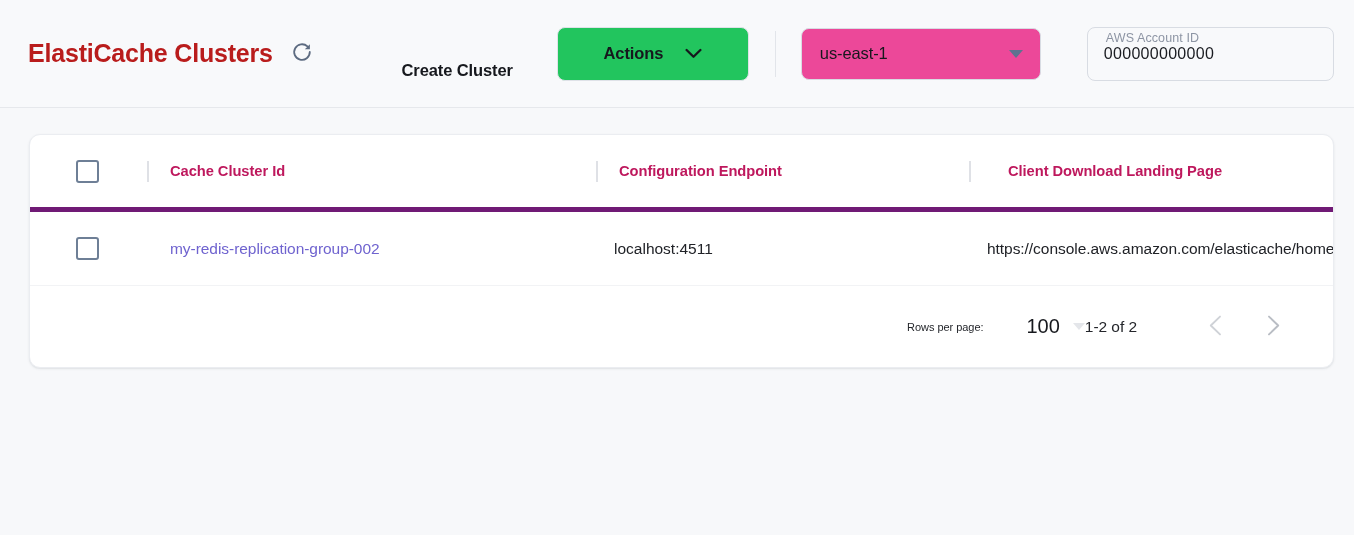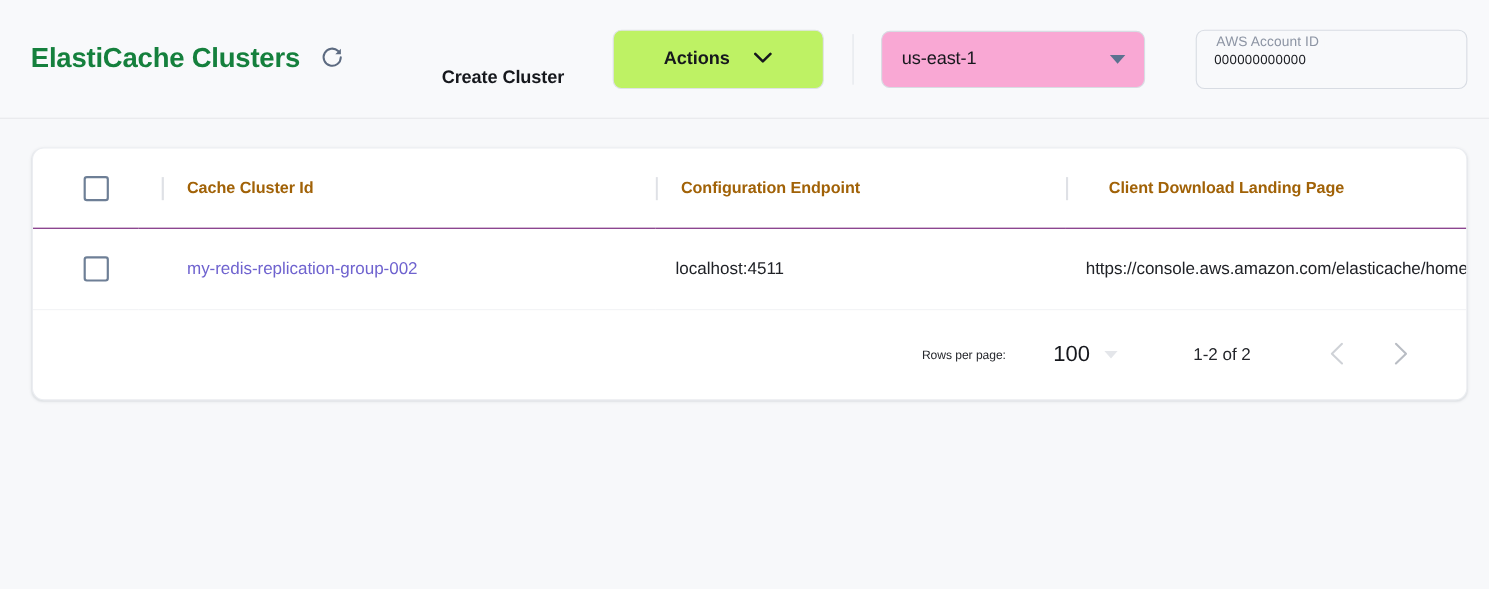--- a/index.html
+++ b/index.html
@@ -22,21 +22,21 @@
     background: #f8f9fb;
     border-bottom: 1px solid #e6e8ec;
     display: flex;
     align-items: center;
     box-sizing: border-box;
     padding: 0 20px 0 28px;
   }
   .title {
     font-size: 25px;
     font-weight: bold;
-    color: #15803d;
+    color: #b91c1c;
     letter-spacing: -0.2px;
     white-space: nowrap;
   }
   .refresh-btn {
     margin-left: 14px;
     width: 34px;
     height: 34px;
     display: flex;
     align-items: center;
     justify-content: center;
@@ -58,21 +58,21 @@
     padding: 8px 10px;
     white-space: nowrap;
     letter-spacing: -0.1px;
     margin-top: 33px;
   }
   .actions-btn {
     margin-left: 34px;
     height: 52px;
     min-width: 150px;
     padding: 0 20px;
-    background: #bef264;
+    background: #22c55e;
     border: 1px solid #dfe2e8;
     border-radius: 8px;
     display: flex;
     align-items: center;
     justify-content: center;
     gap: 22px;
     cursor: pointer;
     font-family: inherit;
   }
   .actions-btn .lbl {
@@ -91,21 +91,21 @@
     margin-left: 25px;
     position: relative;
     width: 265px;
     height: 52px;
   }
   .region-select .box {
     position: absolute;
     inset: 0;
     border: 1px solid #d8dce3;
     border-radius: 8px;
-    background: #f9a8d4;
+    background: #ec4899;
     display: flex;
     align-items: center;
     padding: 0 18px;
     box-sizing: border-box;
     cursor: pointer;
   }
   .region-select .val {
     font-size: 16.5px;
     color: #16181d;
     letter-spacing: -0.1px;
@@ -146,21 +146,21 @@
     color: #8d95a4;
     letter-spacing: 0.1px;
     white-space: nowrap;
     margin-top: 12px;
   }
   .acct-field .value {
     position: absolute;
     left: 17px;
     top: 50%;
     transform: translateY(-50%);
-    font-size: 12px;
+    font-size: 16px;
     color: #1a1c21;
     letter-spacing: 0.3px;
   }
 
   
   .content {
     padding: 26px 20px 0 29px;
     box-sizing: border-box;
   }
   .card {
@@ -186,22 +186,22 @@
   col.c-check { width: 96px; }
   col.c-id    { width: 470px; }
   col.c-ep    { width: 373px; }
   col.c-url   { width: auto; }
 
   thead th {
     height: 72px;
     padding: 0;
     font-weight: bold;
     font-size: 14.7px;
-    color: #a16207;
-    border-bottom: 1px solid #701a75;
+    color: #be185d;
+    border-bottom: 5px solid #701a75;
     letter-spacing: -0.05px;
   }
   .th-inner {
     display: flex;
     align-items: center;
     height: 100%;
   }
   .col-sep {
     width: 2px;
     height: 21px;
@@ -283,21 +283,20 @@
   }
   .rpp-caret {
     width: 0; height: 0;
     border-left: 6px solid transparent;
     border-right: 6px solid transparent;
     border-top: 7px solid #e4e6ea;
   }
   .range-label {
     font-size: 15.5px;
     color: #24262b;
-    margin-left: 69px;
     letter-spacing: -0.05px;
   }
   .nav-btn {
     width: 44px;
     height: 44px;
     display: flex;
     align-items: center;
     justify-content: center;
     border: none;
     background: transparent;

